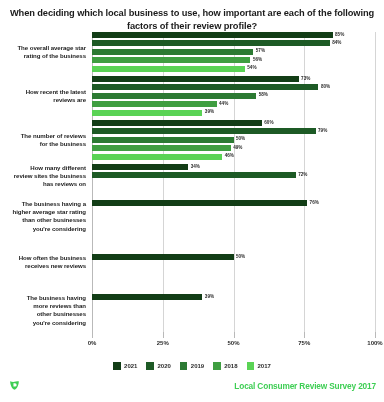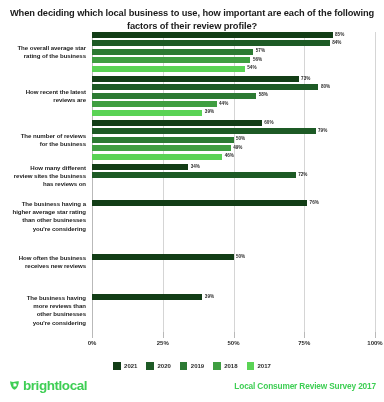--- a/index.html
+++ b/index.html
@@ -388,18 +388,17 @@
         <span class="leg-lab">2017</span>
       </div>
     </div>
 
   <div class="footer">
     <div class="brand">
       <svg class="brand-mark" viewBox="0 0 24 24">
         <path d="M4 4 C4 4 4 16 12 20 C20 16 20 4 20 4 C14 4 10 7 4 4 Z" fill="#3ece54"></path>
         <path d="M10 8 h3 a3 3 0 0 1 0 6 h-3 z" fill="#ffffff"></path>
       </svg>
-      <span class="brand-text">brightlocal</span>
     </div>
     <div class="survey">Local Consumer Review Survey 2017</div>
   </div>
 
 </div>
 
 </body></html>

